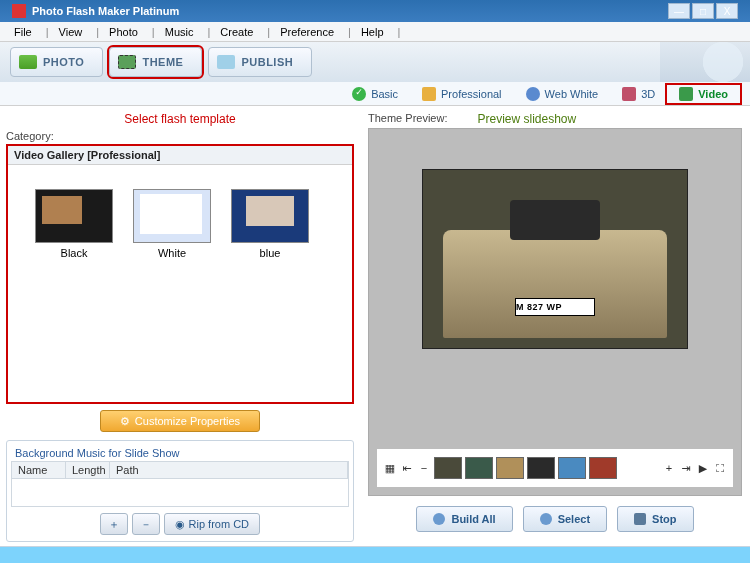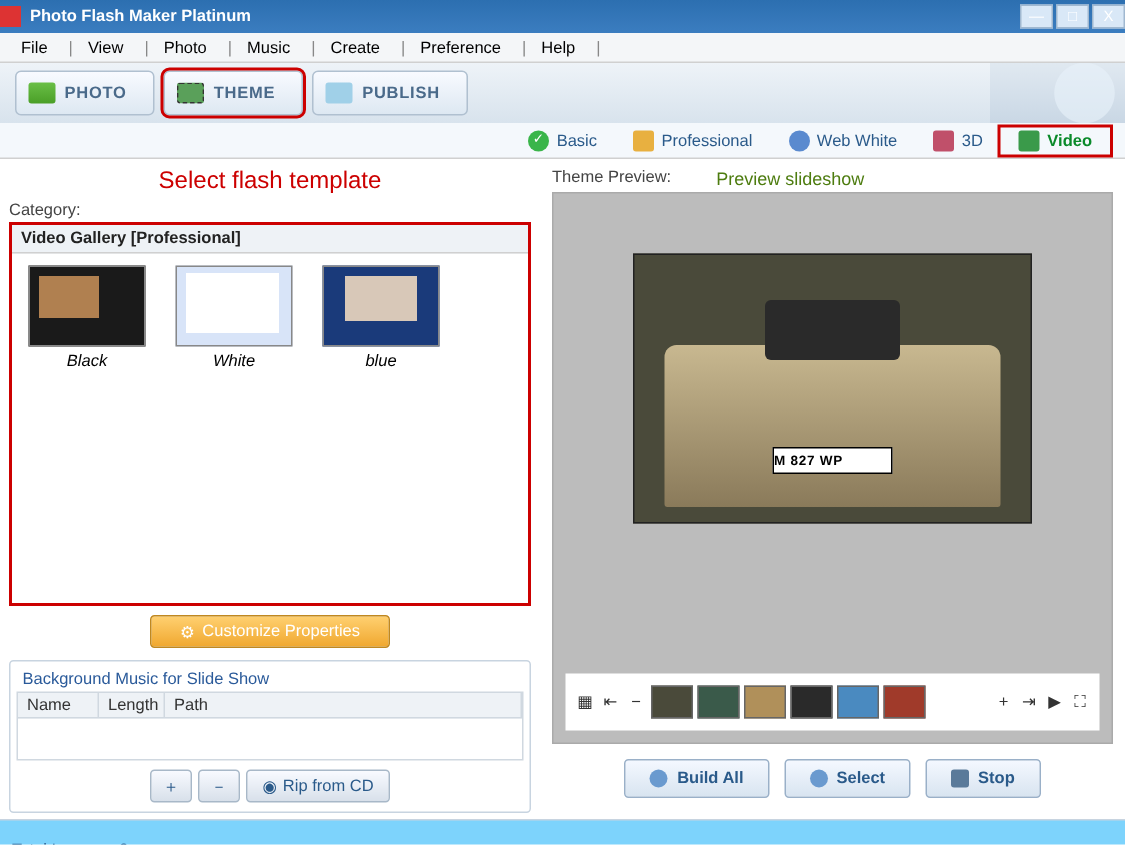--- a/index.html
+++ b/index.html
@@ -1,17 +1,17 @@
 <!DOCTYPE html>
 <html><head>
 <meta charset="utf-8">
 <style>
 * { box-sizing: border-box; margin: 0; padding: 0; font-family: Tahoma, Arial, sans-serif; font-size: 11px; }
 body { width: 750px; height: 563px; background: #fff; overflow: hidden; }
-.titlebar { height: 22px; background: linear-gradient(#2c6fb0, #3b7dc0); color: #fff; display: flex; align-items: center; padding: 0 0; }
+.titlebar { height: 22px; background: linear-gradient(#2c6fb0, #3b7dc0); color: #fff; display: flex; align-items: center; padding: 0 12px; }
 .titlebar .app-icon { width: 14px; height: 14px; background: #d33; margin-right: 6px; }
 .titlebar .title { flex: 1; font-weight: bold; }
 .winbtns { display: flex; gap: 2px; }
 .winbtn { width: 22px; height: 16px; background: #d9e8f7; border: 1px solid #a0b8d0; display: flex; align-items: center; justify-content: center; font-size: 10px; cursor: pointer; }
 .menubar { height: 20px; background: #f4f6f8; display: flex; align-items: center; padding: 0 6px; border-bottom: 1px solid #d0d0d0; }
 .menubar span { margin-right: 4px; padding: 2px 8px; cursor: pointer; }
 .menubar .sep { color: #888; margin: 0; padding: 0 2px; cursor: default; }
 .maintabs { height: 40px; background: linear-gradient(#eef3f8, #d8e3ed); display: flex; align-items: center; padding: 4px 10px; gap: 6px; position: relative; }
 .maintab { height: 30px; padding: 0 18px 0 8px; display: flex; align-items: center; gap: 6px; border: 1px solid #b0c0d0; border-radius: 4px; background: linear-gradient(#f8faff, #dde8f2); cursor: pointer; font-weight: bold; color: #4a6a8a; letter-spacing: 0.5px; font-size: 10px; }
 .maintab.highlight { outline: 2px solid #c00; }
@@ -25,25 +25,25 @@
 .subtab.hl { outline: 2px solid #c00; color: #0a8a2a; font-weight: bold; }
 .sticon { width: 14px; height: 14px; border-radius: 2px; }
 .si-basic { background: #3ab54a; border-radius: 50%; position: relative; }
 .si-basic::after { content: "✓"; color: #fff; font-size: 9px; position: absolute; left: 3px; top: 0; }
 .si-pro { background: #e8b040; }
 .si-web { background: #5a8acf; border-radius: 50%; }
 .si-3d { background: #c0506a; }
 .si-video { background: #3a9a4a; }
 .workarea { display: flex; height: 440px; }
 .leftpane { width: 360px; padding: 4px 6px; display: flex; flex-direction: column; }
-.annot { color: #c00; font-size: 16px; text-align: center; padding: 2px 0; }
+.annot { color: #c00; font-size: 12px; text-align: center; padding: 2px 0; }
 .catlabel { color: #444; padding: 2px 0; }
 .catbox { border: 2px solid #c00; flex: 1; display: flex; flex-direction: column; min-height: 0; }
 .cathead { background: #eef2f6; padding: 3px 6px; font-weight: bold; color: #222; border-bottom: 1px solid #d0d0d0; }
-.thumbs { flex: 1; display: flex; padding: 8px; gap: 14px; align-items: flex-start; font-style: italic; }
+.thumbs { flex: 1; display: flex; padding: 24px; gap: 14px; align-items: flex-start; }
 .thumb { width: 84px; text-align: center; cursor: pointer; }
 .thumb .timg { width: 78px; height: 54px; margin: 0 auto 4px; border: 1px solid #888; }
 .t-black { background: #1a1a1a; position: relative; }
 .t-black::before { content: ""; position: absolute; left: 6px; top: 6px; width: 40px; height: 28px; background: #b08050; }
 .t-blue { background: #1a3a7a; position: relative; }
 .t-blue::before { content: ""; position: absolute; left: 14px; top: 6px; width: 48px; height: 30px; background: #d8c8b8; }
 .t-white { background: #d8e4f8; border: 2px solid #8aa8d8; position: relative; }
 .t-white::before { content: ""; position: absolute; left: 6px; top: 4px; width: 62px; height: 40px; background: #fff; }
 .custbtn { margin: 6px auto; width: 160px; height: 22px; background: linear-gradient(#ffd070, #f0a830); border: 1px solid #c08820; border-radius: 3px; color: #fff; display: flex; align-items: center; justify-content: center; gap: 5px; cursor: pointer; font-size: 10px; }
 .bgmusic { border: 1px solid #c8d4e0; border-radius: 3px; padding: 4px; margin-top: 2px; }

